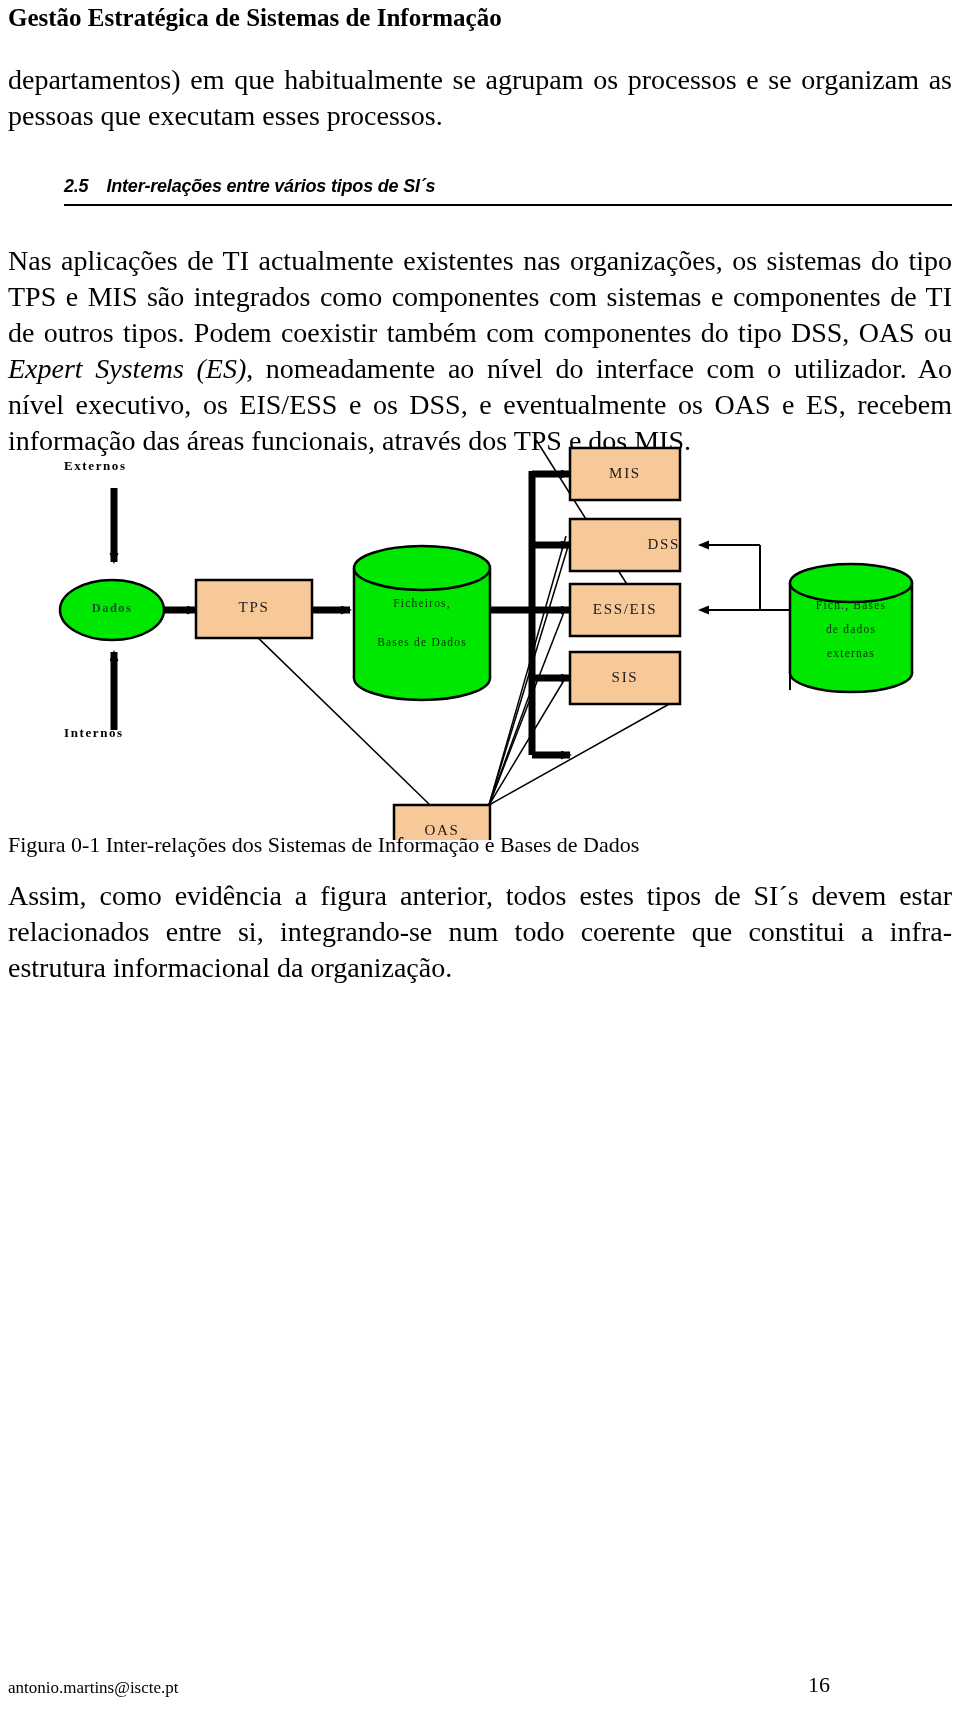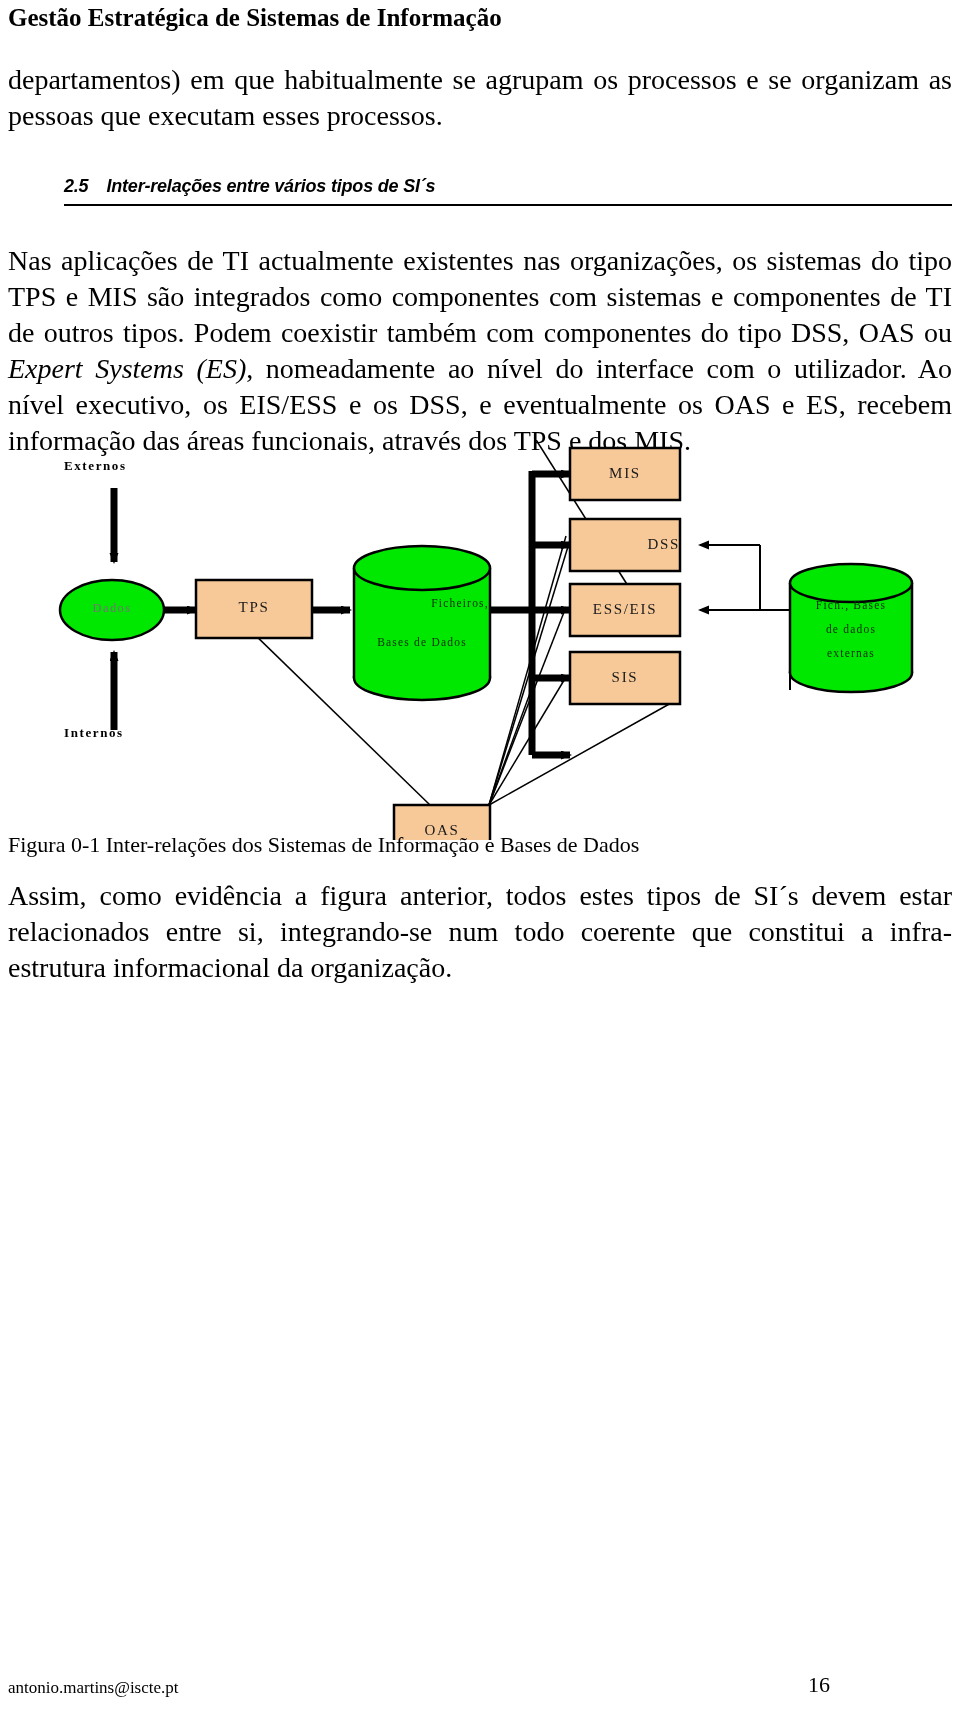--- a/index.html
+++ b/index.html
@@ -110,21 +110,22 @@
     font-size: 15px;
     letter-spacing: 1.7px;
     color: #1a1a1a;
     white-space: nowrap;
     text-align: center;
     pointer-events: none;
   }
   .shape-label.small {
     font-size: 12.5px;
     letter-spacing: 1.4px;
-    color: #737373;
+    color: #14532d;
+    font-weight: bold;
   }
   .shape-label.tiny {
     font-size: 11.5px;
     letter-spacing: 1.2px;
     color: #0d2a0d;
     line-height: 21px;
   }
 
   
   .footer-left {
@@ -250,21 +251,21 @@
       </g>
     </svg>
 
     <div class="dlabel" style="left:64px; top:18px;">Externos</div>
     <div class="dlabel" style="left:64px; top:285px;">Internos</div>
 
     <div class="shape-label small" style="left:60px; top:161px; width:104px;">Dados</div>
 
     <div class="shape-label" style="left:196px; top:159px; width:116px;">TPS</div>
 
-    <div class="shape-label tiny" style="left:354px; top:153px; width:136px;margin-left:38px;">Ficheiros,</div>
+    <div class="shape-label tiny" style="left:354px; top:153px; width:136px;">Ficheiros,</div>
     <div class="shape-label tiny" style="left:344px; top:192px; width:156px;">Bases de Dados</div>
 
     <div class="shape-label" style="left:570px; top:25px; width:110px;">MIS</div>
     <div class="shape-label" style="left:570px; top:96px; width:110px;text-align:right;">DSS</div>
     <div class="shape-label" style="left:570px; top:161px; width:110px;">ESS/EIS</div>
     <div class="shape-label" style="left:570px; top:229px; width:110px;">SIS</div>
 
     <div class="shape-label" style="left:394px; top:382px; width:96px;">OAS</div>
 
     <div class="shape-label tiny" style="left:790px; top:155px; width:122px;">Fich., Bases</div>

